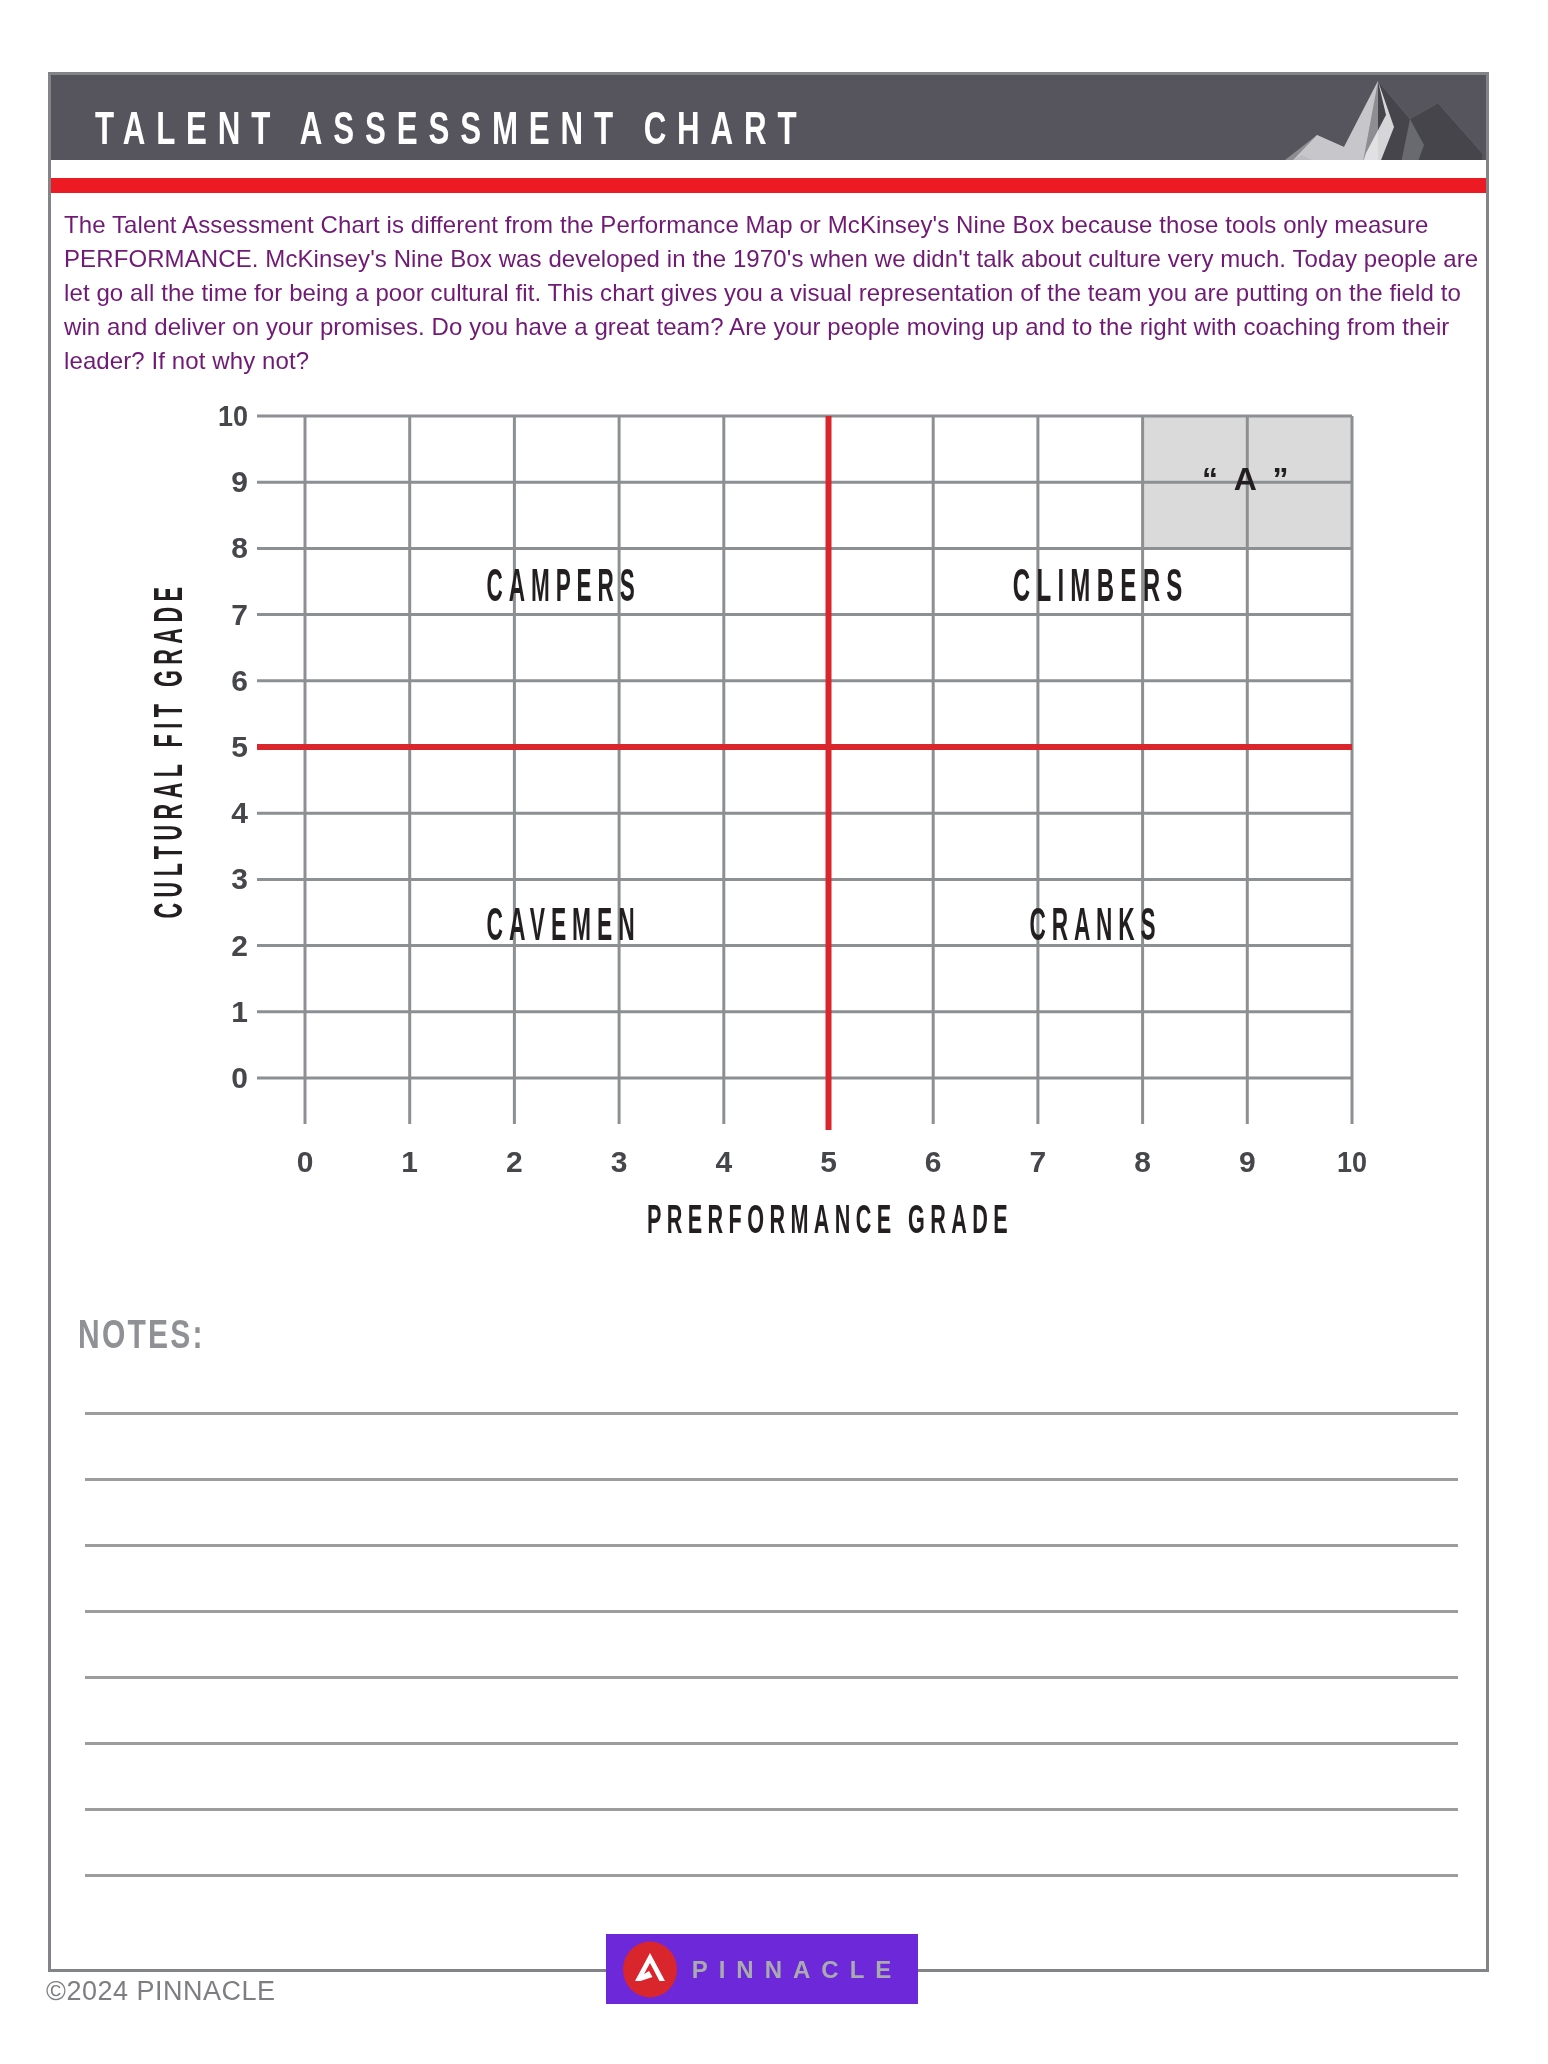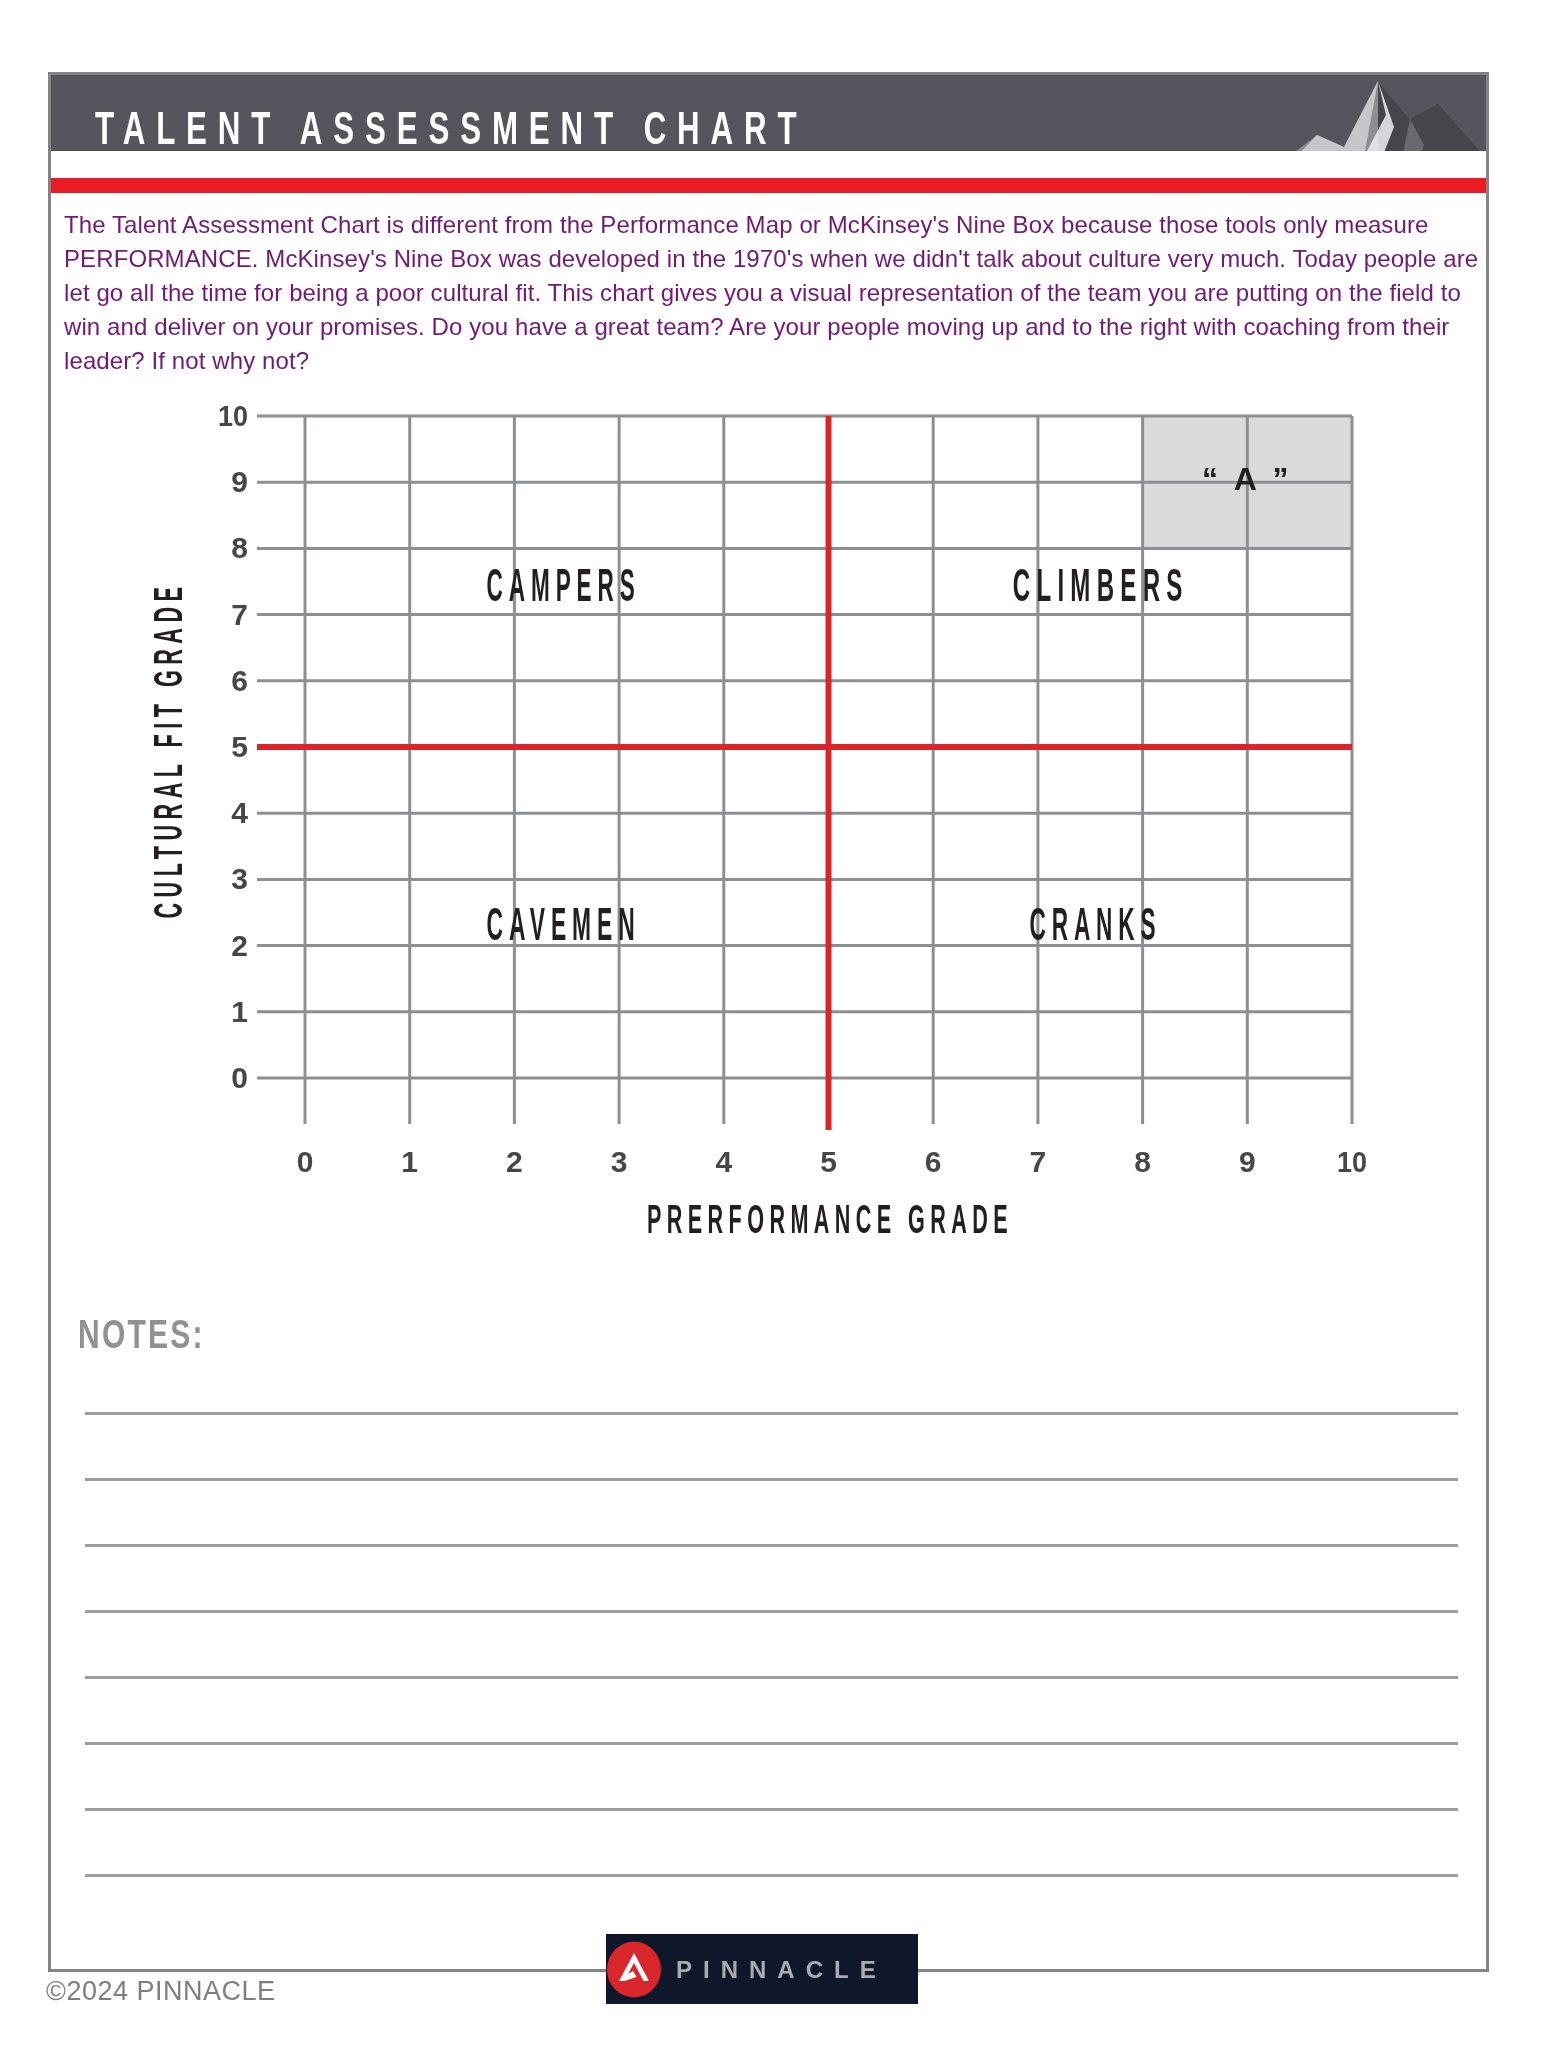--- a/index.html
+++ b/index.html
@@ -1,33 +1,33 @@
 <!DOCTYPE html>
 <html><head>
 <meta charset="utf-8">
 <style>
   html,body{margin:0;padding:0;background:#ffffff;}
   .page{position:relative;width:1548px;height:2064px;background:#ffffff;overflow:hidden;
         font-family:"Liberation Sans",sans-serif;}
   .frame{position:absolute;left:48px;top:72px;width:1441px;height:1900px;
          border:3px solid #838488;box-sizing:border-box;}
-  .header{position:absolute;left:51px;top:75px;width:1435px;height:76px;background:#56555d;overflow:hidden;}
+  .header{position:absolute;left:51px;top:75px;width:1435px;height:85px;background:#56555d;overflow:hidden;}
   .header-title{position:absolute;left:44px;top:26px;color:#ffffff;font-weight:bold;
                 font-size:46px;letter-spacing:16px;white-space:nowrap;
                 transform:scaleX(0.68);transform-origin:0 50%;}
   .mountain{position:absolute;right:4px;top:0;width:220px;height:103px;}
   .redbar{position:absolute;left:51px;top:178px;width:1435px;height:15px;}
   .intro{position:absolute;left:64px;top:208px;width:1434px;font-size:24px;line-height:34px;
          color:#701a75;letter-spacing:0.1px;}
   .chart-svg{position:absolute;left:0;top:330px;width:1548px;height:950px;}
   .notes-label{position:absolute;left:78px;top:1312px;color:#8f9194;font-weight:bold;
                font-size:40px;letter-spacing:3px;transform:scaleX(0.75);transform-origin:0 50%;white-space:nowrap;}
   .rule{position:absolute;left:85px;width:1373px;height:3px;background:#9d9d9d;}
-  .footer-group{position:absolute;left:606px;top:1934px;width:312px;height:70px;background:#0f172a;
-                display:flex;align-items:center;gap:14px;}
+  .footer-group{position:absolute;left:606px;top:1934px;width:312px;height:70px;background:#6d28d9;
+                display:flex;align-items:center;justify-content:center;gap:14px;}
   .logo-circle{width:56px;height:57px;flex:0 0 auto;}
   .wordmark{color:#a9abae;font-weight:bold;font-size:24px;letter-spacing:11px;white-space:nowrap;padding-top:2px;}
   .copyright{position:absolute;left:46px;top:1976px;color:#7d7e81;font-size:27px;letter-spacing:0.5px;text-align:right;}
 </style>
 </head>
 <body>
 
 <div class="page">
 
   <div class="frame"></div>

